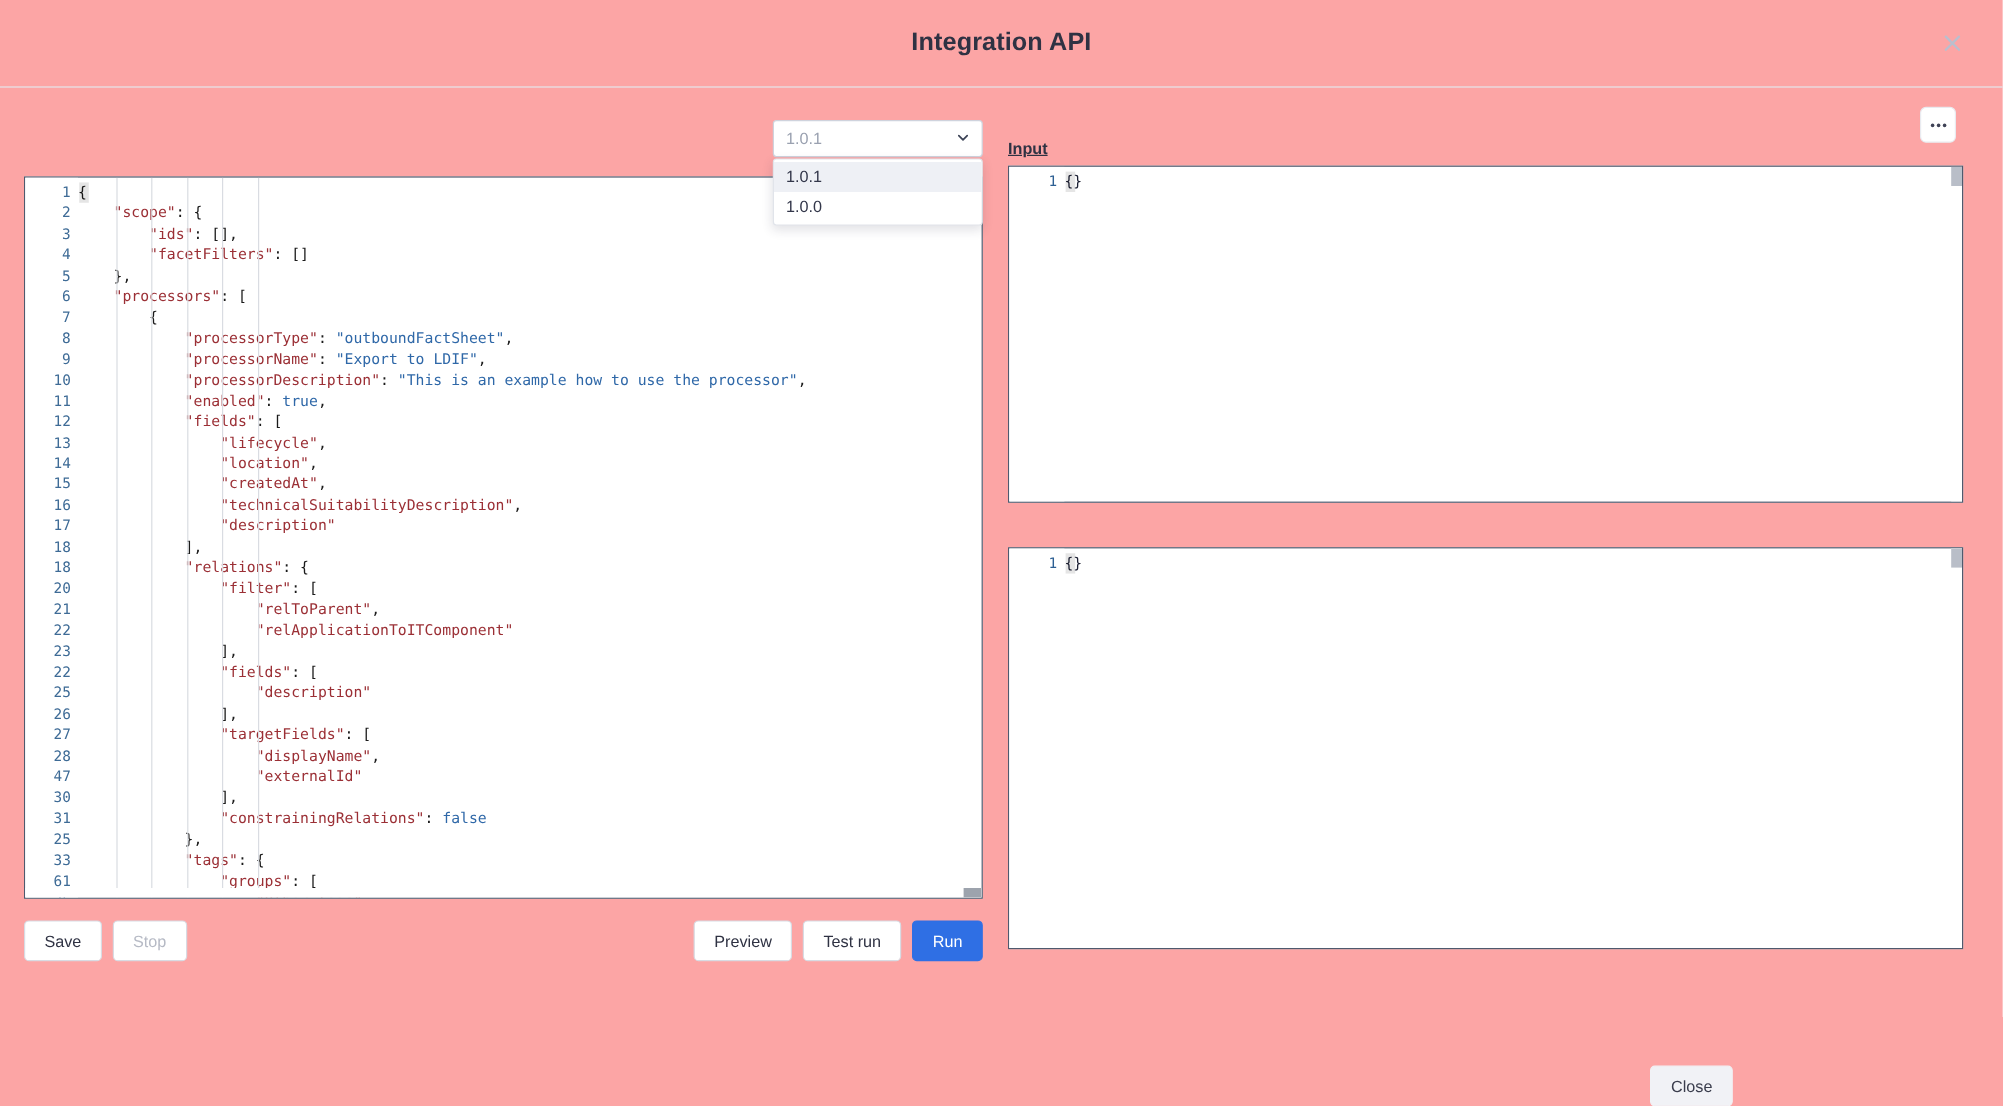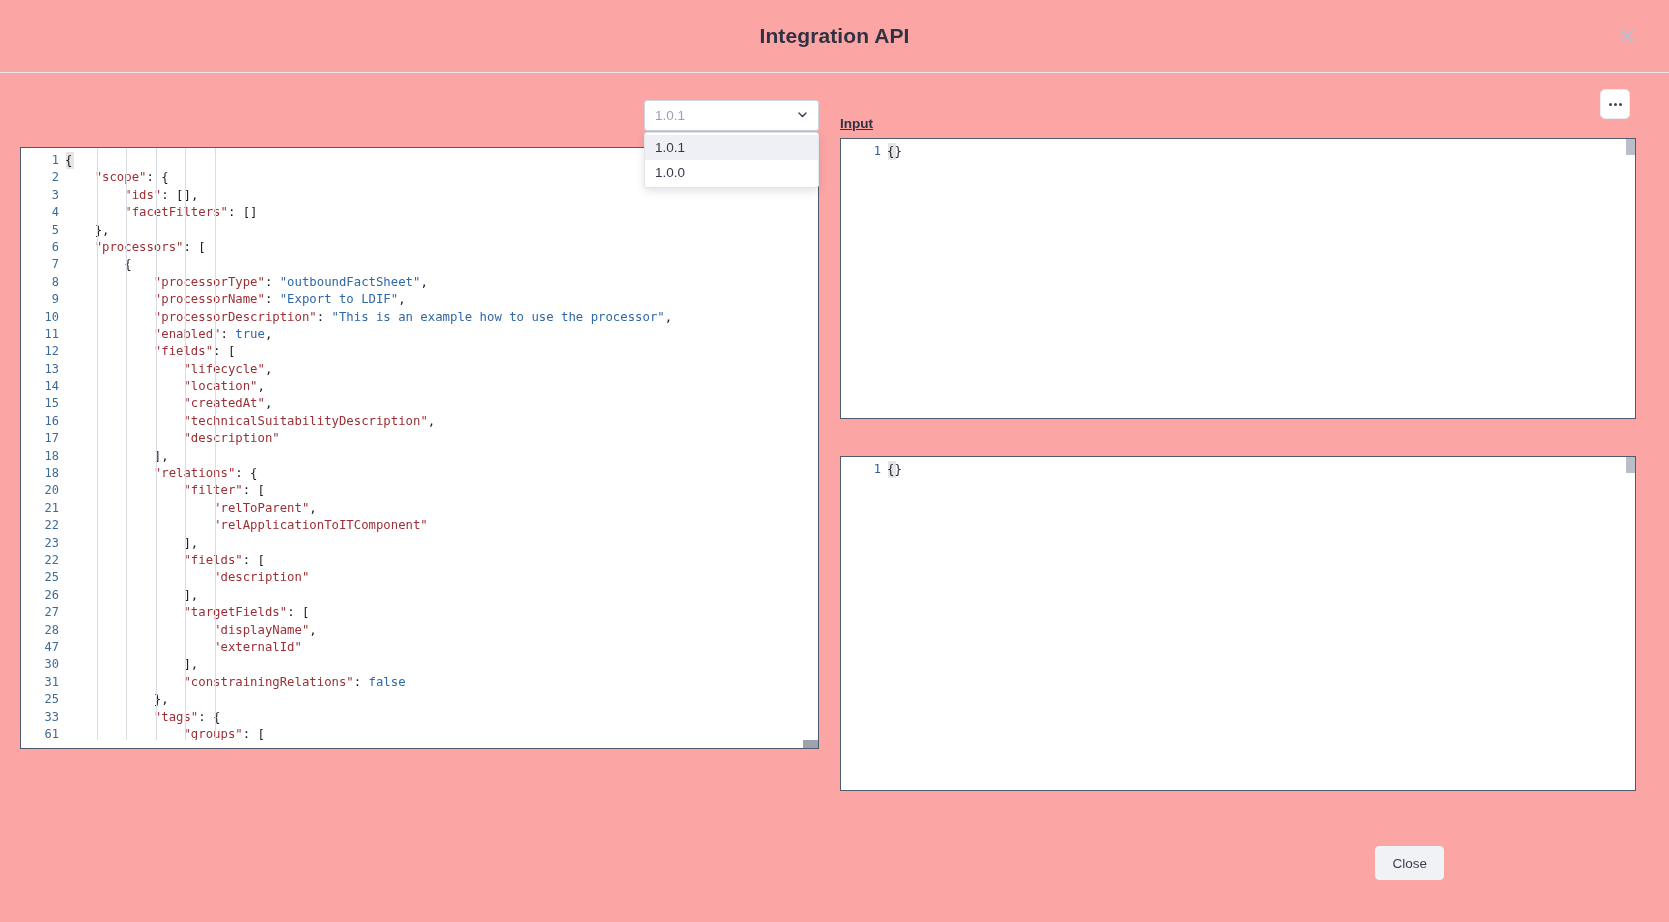--- a/index.html
+++ b/index.html
@@ -148,21 +148,21 @@
     position: absolute; right: 0; top: 0; width: 9px; height: 100%;
     background: #fff;
   }
   .mini-vscroll .thumb {
     position: absolute; right: 0; top: 0; width: 9px; height: 16px; background: #b9bec8;
   }
 
   
   .footer {
     position: absolute; left: 0; bottom: 0; width: 1468px; height: 76px;
-    display: flex; align-items: flex-start; justify-content: flex-end; padding-right: 24px;
+    display: flex; align-items: flex-end; justify-content: flex-end; padding-right: 24px;
   }
 </style>
 </head>
 <body>
 
 <div class="modal">
 
   <div class="header">
     <div class="header-title">Integration API</div>
     <div class="header-close">
@@ -274,20 +274,30 @@
               <div class="cl"><span>            </span><span class="tok-key">"tags"</span><span class="tok-punc">: {</span></div>
               <div class="cl"><span>                </span><span class="tok-key">"groups"</span><span class="tok-punc">: [</span></div>
               <div class="cl"><span>                    </span><span class="tok-str">"Other tags"</span><span class="tok-punc">,</span></div>
             </div>
         </div>
         <div class="editor-hscroll">
           <div class="thumb"></div>
         </div>
       </div>
 
+      <div class="actions">
+        <button class="btn">Save</button>
+        <button class="btn disabled">Stop</button>
+        <div class="spacer"></div>
+        <div class="right-group">
+          <button class="btn">Preview</button>
+          <button class="btn">Test run</button>
+          <button class="btn primary">Run</button>
+        </div>
+      </div>
     </div>
 
     <div class="right-pane">
 
       <div class="dots-btn">
         <span></span>
         <span></span>
         <span></span>
       </div>
 

